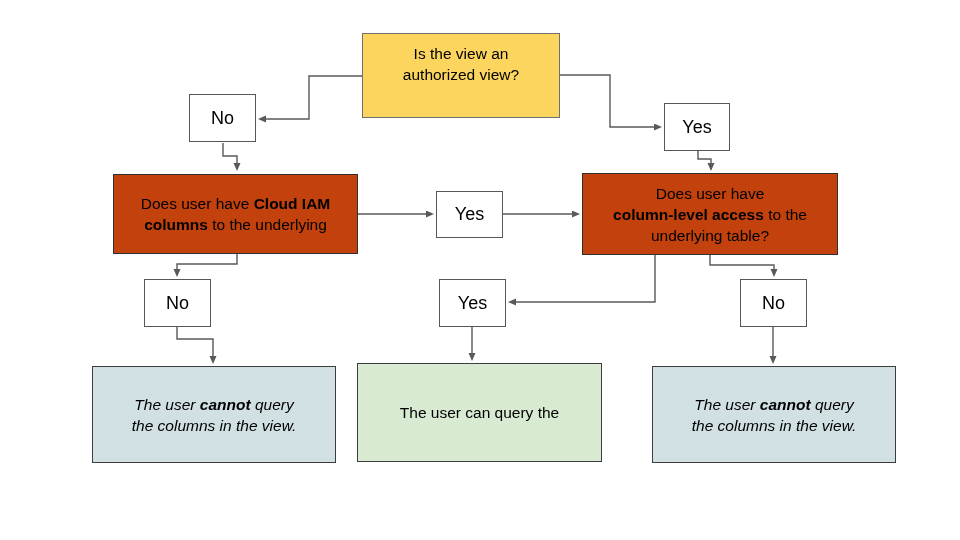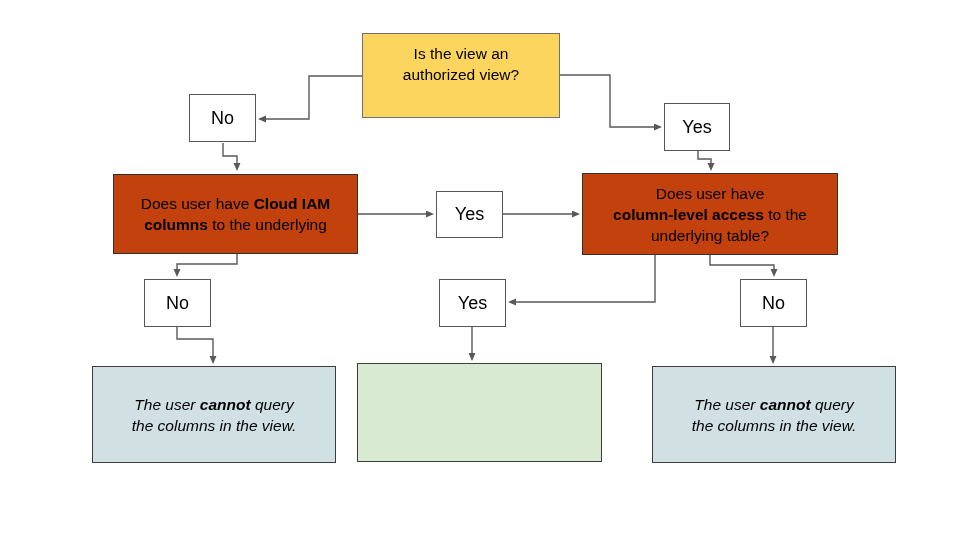--- a/index.html
+++ b/index.html
@@ -117,21 +117,21 @@
 
   <div class="node cyan" style="left:92px; top:366px; width:244px; height:97px;">
     <div class="txt">
       <span>The user </span><span class="b">cannot</span><span> query</span><br>
       <span>the columns in the view.</span>
     </div>
   </div>
 
   <div class="node green" style="left:357px; top:363px; width:245px; height:99px;">
     <div class="txt">
-      <br>
+      <span>The user can query the</span><br>
     </div>
   </div>
 
   <div class="node cyan" style="left:652px; top:366px; width:244px; height:97px;">
     <div class="txt">
       <span>The user </span><span class="b">cannot</span><span> query</span><br>
       <span>the columns in the view.</span>
     </div>
   </div>
 

